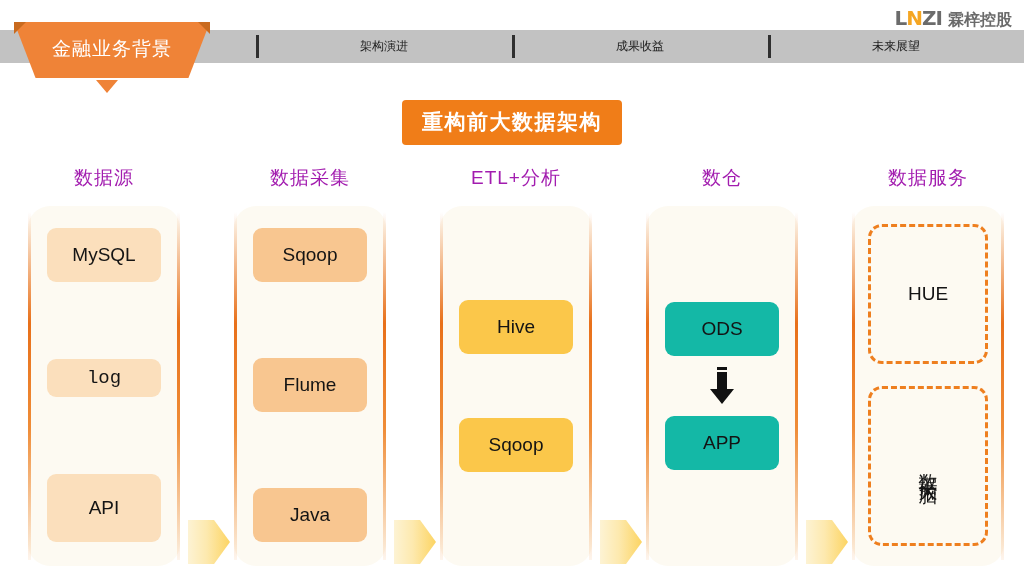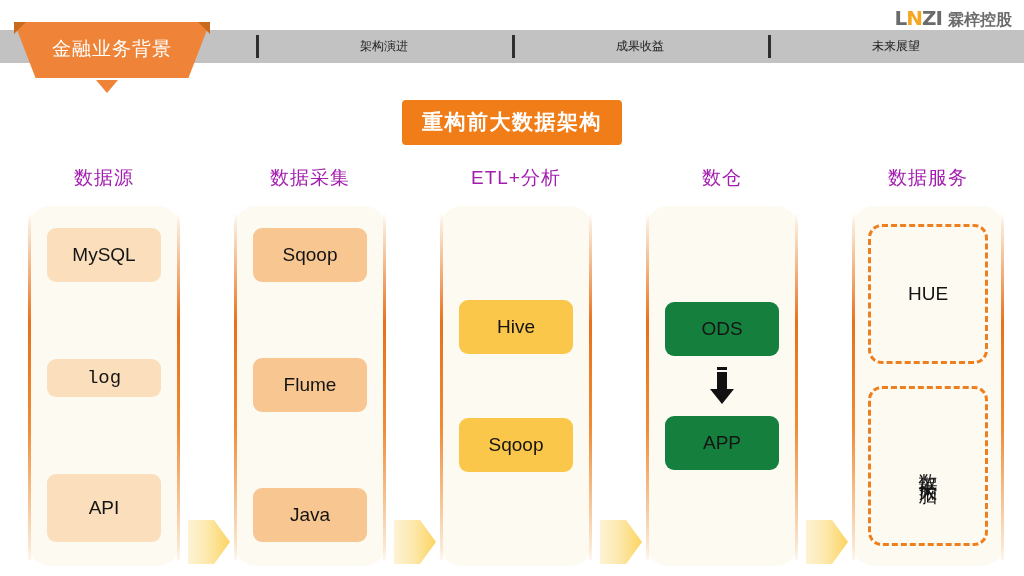--- a/index.html
+++ b/index.html
@@ -77,21 +77,21 @@
   .node {
     width: 114px; text-align: center; border-radius: 9px;
     font-size: 19px; color: #141414; display: flex; align-items: center; justify-content: center;
   }
 
   
   .tone1 .node { background: #fbdfbc; }
   .tone2 .node { background: #f8c690; }
   .tone3 .node { background: #fcc council; }
   .tone3 .node { background: #fbc74a; }
-  .tone4 .node { background: #15803d; }
+  .tone4 .node { background: #14b8a6; }
 
   .node.dashed {
     background: transparent; border: 3px dashed #ee7f1f; border-radius: 14px;
   }
   .vtext { writing-mode: vertical-rl; text-orientation: upright; letter-spacing: 4px; line-height: 1.05; }
 
   .down-arrow { width: 30px; height: 44px; display: flex; align-items: center; justify-content: center; }
 
   
   .conn {

